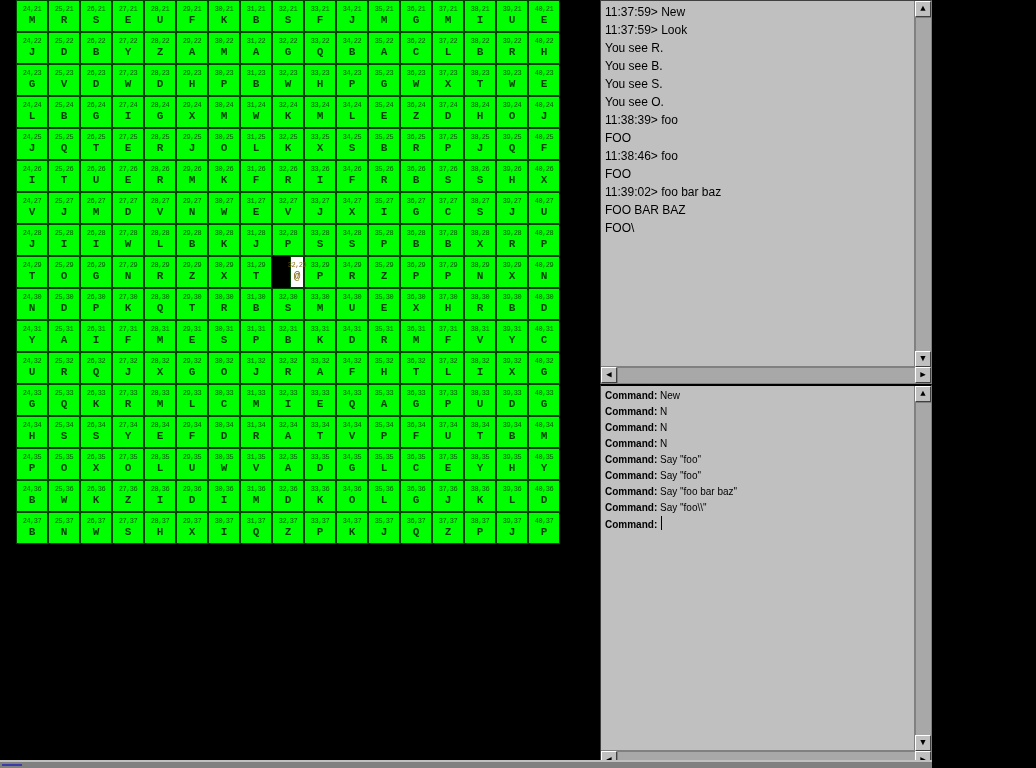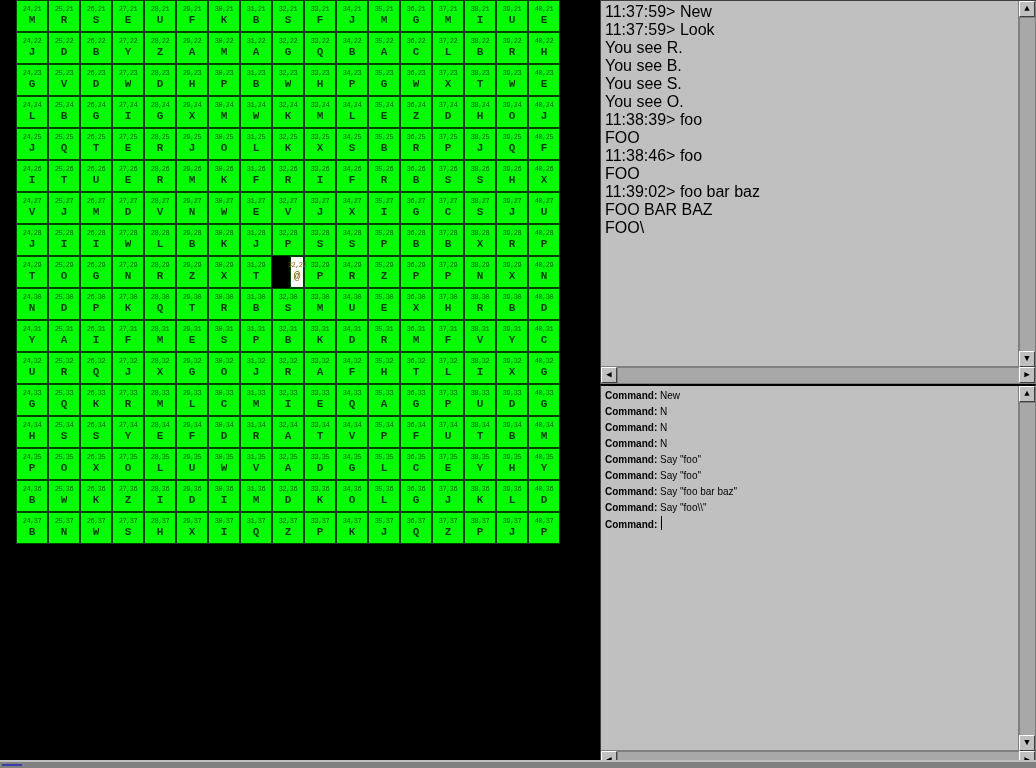--- a/index.html
+++ b/index.html
@@ -1,17 +1,17 @@
 <!DOCTYPE html>
 <html><head>
 <meta charset="utf-8">
 <style>
   html,body{margin:0;padding:0;width:1036px;height:768px;overflow:hidden;
     font-family:"Lucida Console","Courier New",monospace;background:#000;}
-  #root{display:flex;width:1036px;height:768px;position:relative;}
+  #root{display:flex;width:932px;height:768px;position:relative;}
   
   #map-pane{width:598px;height:768px;background:#000;position:relative;}
   #grid{position:absolute;left:16px;top:0;display:grid;gap:0;}
   .cell{
     border:1px solid #003f00;
     box-sizing:border-box;
     display:flex;flex-direction:column;align-items:center;justify-content:center;
     font-size:10px;line-height:1;
     color:#003f00;
     background:#00ff00;
@@ -20,21 +20,21 @@
   .cell.player{background:#ffffff;color:#7a5f00;margin-left:18px;}
   .coord{font-size:7px;letter-spacing:-0.5px;margin-bottom:2px;color:#004400;opacity:.9;}
   .cell.player .coord{color:#7a5f00;}
   .glyph{font-weight:bold;font-size:11px;}
   
   #right{flex:1;display:flex;flex-direction:column;background:#c0c0c0;height:768px;
     border-left:2px solid #000;}
   .scrollpane{position:relative;flex:1;display:flex;flex-direction:column;overflow:hidden;
     border:1px solid #808080;border-top-color:#404040;border-left-color:#404040;}
   .sp-body{flex:1;overflow:hidden;background:#c0c0c0;
-    font-family:Helvetica,Arial,sans-serif;font-size:16px;color:#000;
+    font-family:Helvetica,Arial,sans-serif;font-size:12px;color:#000;
     padding:2px 4px;line-height:18px;}
   .sp-body .line{white-space:pre;}
   .hscroll{height:16px;background:#c0c0c0;display:flex;align-items:center;
     border-top:1px solid #808080;}
   .arrow{width:16px;height:16px;background:#c0c0c0;
     border:1px solid #fff;border-right-color:#404040;border-bottom-color:#404040;
     box-sizing:border-box;display:flex;align-items:center;justify-content:center;
     font-size:9px;color:#000;}
   .track{flex:1;height:16px;background:#a8a8a8;
     box-shadow:inset 1px 1px 0 #808080;}

